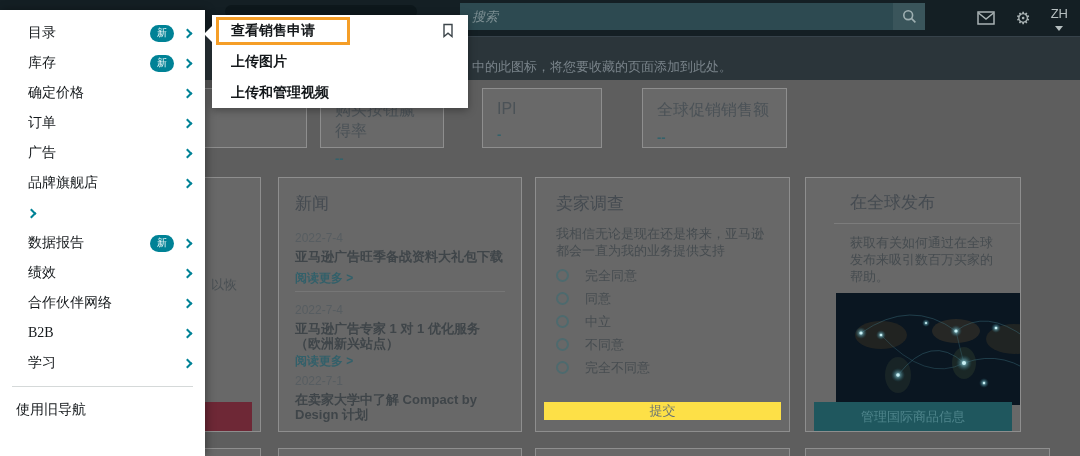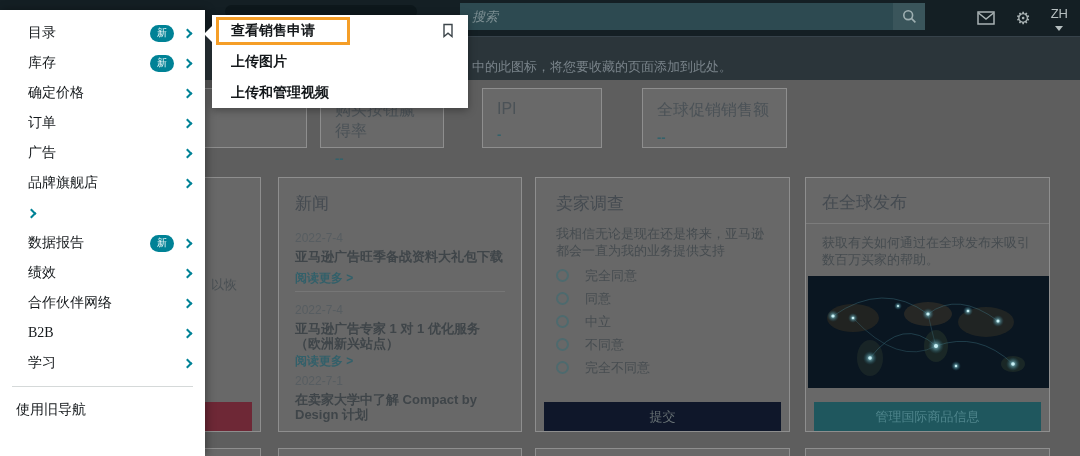--- a/index.html
+++ b/index.html
@@ -46,21 +46,21 @@
   .news-date { font-size:12px; color:#575d61; }
   .news-title { font-size:13px; font-weight:bold; color:#3f4549; margin-top:4px; line-height:15px; }
   .read-more { font-size:12px; font-weight:bold; color:#32606a; margin-top:6px; cursor:pointer; display:inline-block; }
 
   .survey-inner { padding:14px 20px; }
   .survey-q { font-size:13px; color:#464c50; line-height:17px; margin-top:10px; }
   .opt { display:flex; align-items:center; gap:16px; margin-top:10px; height:13px; }
   .opt:first-of-type { margin-top:14px; }
   .radio { width:13px; height:13px; border-radius:50%; border:2px solid #4e6a6e; background:transparent; flex:none; cursor:pointer; }
   .opt label { font-size:13px; color:#474d51; cursor:pointer; }
-  .gray-btn { position:absolute; left:8px; right:8px; top:224px; height:29px; background:#0f172a; border:none;
+  .gray-btn { position:absolute; left:8px; right:8px; top:224px; height:18px; background:#fde047; border:none;
               color:#68727
 5; color:#687275; font-size:13px; cursor:pointer; }
 
   .global-head { padding:13px 16px 9px; border-bottom:1px solid #7c7c7c; }
   .global-desc { padding:10px 16px 8px; font-size:13px; color:#464c50; line-height:17px; }
   .map { display:block; margin:0 2px; width:241px; height:112px; }
   .teal-btn { position:absolute; left:8px; right:8px; top:224px; height:29px; background:#1f575e; border:none;
               color:#4f858c; font-size:13px; cursor:pointer; }
 
   .stub { position:absolute; top:448px; height:8px; background:#686868; border:1px solid #8e8e8e; border-bottom:none; }
@@ -190,21 +190,21 @@
         <label>不同意</label>
       </div>
       <div class="opt">
         <span class="radio"></span>
         <label>完全不同意</label>
       </div>
     </div>
     <button class="gray-btn">提交</button>
   </div>
 
-  <div class="card" style="left:805px; width:245px;">
+  <div class="card" style="left:805px; width:216px;padding-left:28px;">
     <div class="global-head">
       <h2>在全球发布</h2>
     </div>
     <div class="global-desc">获取有关如何通过在全球发布来吸引数百万买家的帮助。</div>
     <svg class="map" viewBox="0 0 241 112">
       <defs>
         <radialGradient id="glow" cx="50%" cy="50%" r="50%">
           <stop offset="0%" stop-color="#9fe3ec" stop-opacity="0.9"></stop>
           <stop offset="100%" stop-color="#1d5a6b" stop-opacity="0"></stop>
         </radialGradient>

